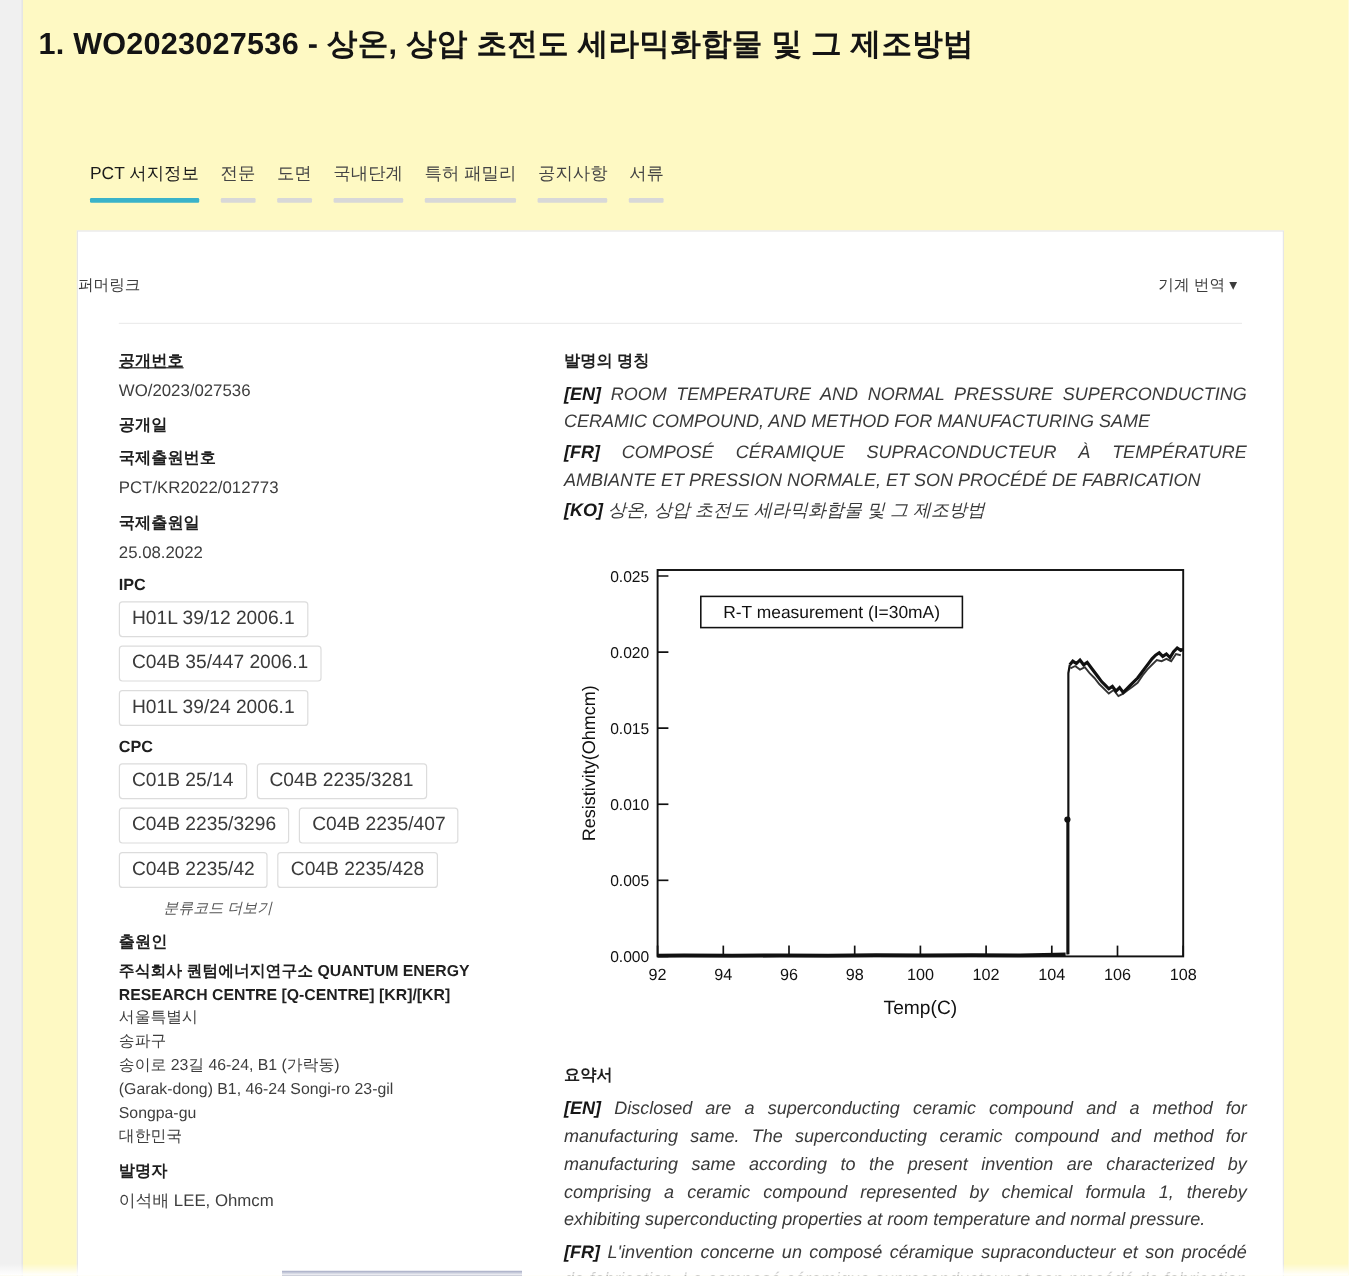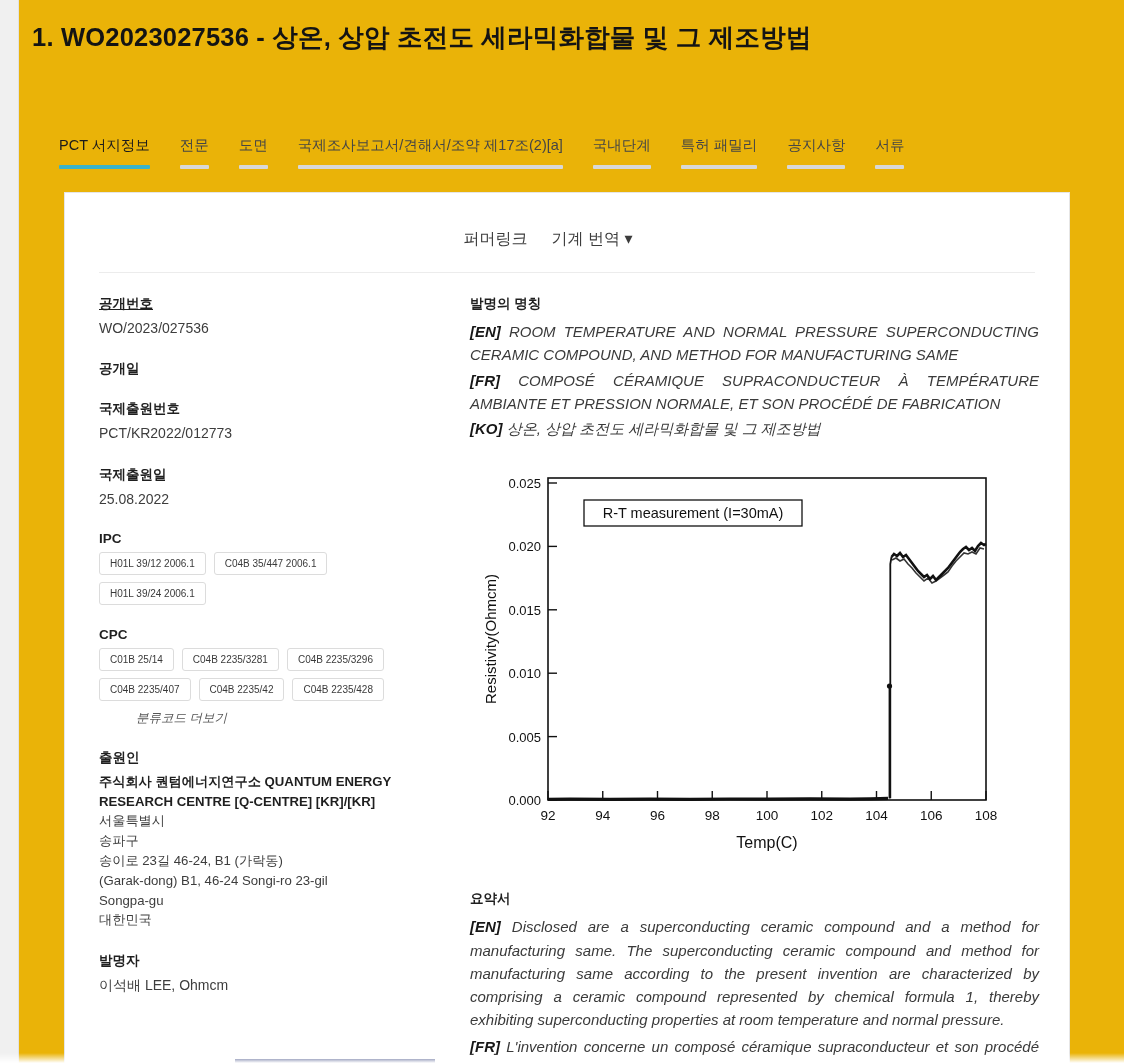--- a/index.html
+++ b/index.html
@@ -12,21 +12,21 @@
     height: 1063px;
     font-family: "Liberation Sans", sans-serif;
     color: #333333;
     position: relative;
     overflow: hidden;
   }
   .page {
     position: relative;
     width: 1124px;
     height: 1063px;
-    background: #eab308;
+    background: #fef9c3;
   }
   
   .left-strip {
     position: absolute;
     left: 0; top: 0;
     width: 18px; height: 1063px;
     background: #f0f0f0;
     border-right: 1px solid #e2e2e2;
   }
   .content {
@@ -40,26 +40,26 @@
     padding: 22px 30px 0 14px;
     font-size: 25.5px;
     font-weight: bold;
     letter-spacing: .2px;
     color: #141414;
     line-height: 1.25;
   }
   
   .tabbar {
     position: absolute;
-    left: 32px;
+    left: 48px;
     top: 135px;
     width: 1000px;
     display: flex;
     align-items: flex-start;
-    gap: 12px;
+    gap: 0px;
   }
   .tab {
     position: relative;
     padding: 0 9px;
     font-size: 14.5px;
     color: #454545;
     white-space: nowrap;
     cursor: pointer;
     line-height: 20px;
   }
@@ -79,65 +79,65 @@
     left: 46px;
     top: 192px;
     width: 1006px;
     height: 880px;
     background: #ffffff;
     border: 1px solid #e6e6e6;
     box-sizing: border-box;
   }
   .card-top {
     display: flex;
-    justify-content: center;
+    justify-content: space-between;
     align-items: center;
     gap: 24px;
     padding: 36px 38px 0 0;
-    font-size: 16px;
+    font-size: 13px;
     color: #3c3c3c;
   }
   .card-top a { text-decoration: none; color: #3c3c3c; cursor: pointer; }
   .divider {
     margin: 22px 34px 0 34px;
     border-top: 1px solid #ececec;
   }
   .cols {
     display: flex;
     padding: 22px 30px 0 34px;
     gap: 26px;
   }
   .col-left { width: 345px; flex: none; }
   .col-right { flex: 1; }
 
   .field-label {
     font-size: 13.5px;
     font-weight: bold;
     color: #1f1f1f;
-    margin-top: 22px;
+    margin-top: 10px;
     margin-bottom: 5px;
   }
   .field-label:first-child { margin-top: 0; text-decoration: underline; }
   .field-value {
     font-size: 14px;
     color: #3d3d3d;
     line-height: 1.45;
   }
   .chiplist {
     display: flex;
     flex-wrap: wrap;
     gap: 7px 8px;
     margin-top: 6px;
     max-width: 300px;
   }
   .chip {
     border: 1px solid #dcdcdc;
     border-radius: 3px;
     padding: 5px 10px;
-    font-size: 10px;
+    font-size: 16px;
     color: #3a3a3a;
     background: #fff;
     white-space: nowrap;
   }
   .morelink {
     margin-top: 9px;
     font-size: 12.5px;
     font-style: italic;
     color: #555;
     cursor: pointer;
@@ -210,24 +210,20 @@
       <div class="tab active">
         <span>PCT 서지정보</span>
         <span class="bar"></span>
       </div>
       <div class="tab">
         <span>전문</span>
         <span class="bar"></span>
       </div>
       <div class="tab">
         <span>도면</span>
-        <span class="bar"></span>
-      </div>
-      <div class="tab">
-        <span>국제조사보고서/견해서/조약 제17조(2)[a]</span>
         <span class="bar"></span>
       </div>
       <div class="tab">
         <span>국내단계</span>
         <span class="bar"></span>
       </div>
       <div class="tab">
         <span>특허 패밀리</span>
         <span class="bar"></span>
       </div>

